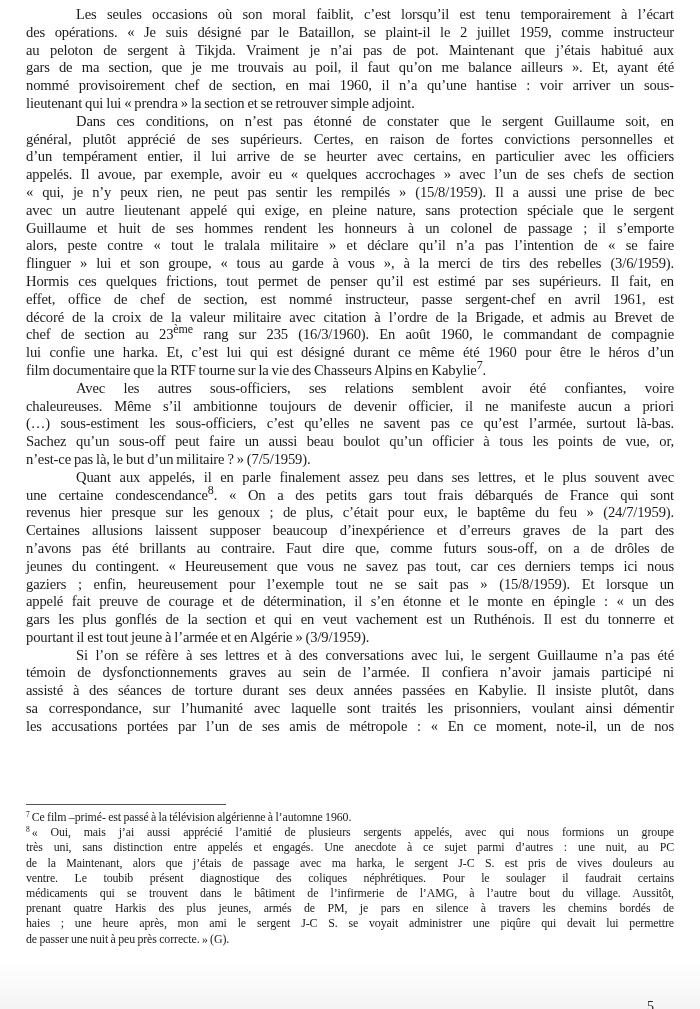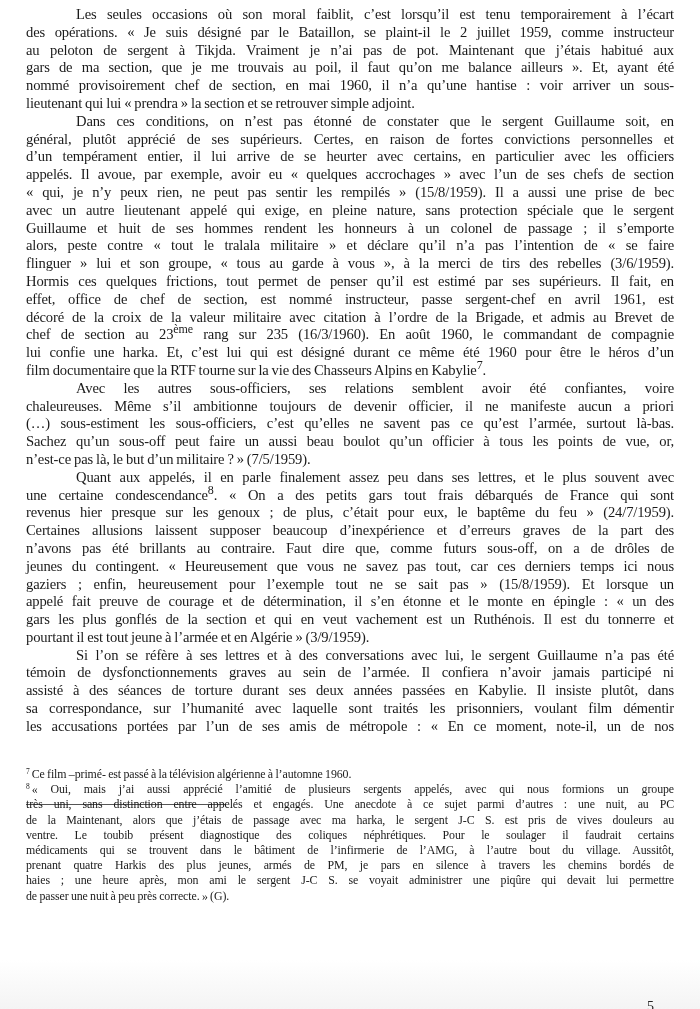--- a/index.html
+++ b/index.html
@@ -17,21 +17,21 @@
       white-space: nowrap; text-align: justify; text-align-last: justify;
       letter-spacing: -0.15px; word-spacing: -0.5px; overflow: visible;
     }
     .line.last { text-align-last: left; }
     .line.indent { padding-left: 50px; }
     sup { font-size: 12px; line-height: 0; vertical-align: 6px; }
     .sep {
       position: absolute; left: 26px; top: 804px; width: 200px; height: 1px;
       background: #555;
     }
-    .footnotes { position: absolute; left: 26px; top: 767px; width: 648px; font-size: 11.9px; }
+    .footnotes { position: absolute; left: 26px; top: 810px; width: 648px; font-size: 11.9px; }
     .footnotes .line { height: 15.2px; line-height: 15.2px; letter-spacing: -0.1px; }
     .fn-mark { font-size: 7.5px; vertical-align: 4px; line-height: 0; margin-right: 2px; }
     .page-number {
       position: absolute; left: 647px; top: 999px; font-size: 14px;
       color: #222; font-family: "Liberation Serif", serif;
     }
   </style>
 </head>
 <body>
 
@@ -82,21 +82,21 @@
     <span class="line">gaziers ; enfin, heureusement pour l’exemple tout ne se sait pas » (15/8/1959). Et lorsque un</span>
     <span class="line">appelé fait preuve de courage et de détermination, il s’en étonne et le monte en épingle : « un des</span>
     <span class="line">gars les plus gonflés de la section et qui en veut vachement est un Ruthénois. Il est du tonnerre et</span>
     <span class="line last">pourtant il est tout jeune à l’armée et en Algérie » (3/9/1959).</span>
   </div>
 
   <div>
     <span class="line indent">Si l’on se réfère à ses lettres et à des conversations avec lui, le sergent Guillaume n’a pas été</span>
     <span class="line">témoin de dysfonctionnements graves au sein de l’armée. Il confiera n’avoir jamais participé ni</span>
     <span class="line">assisté à des séances de torture durant ses deux années passées en Kabylie. Il insiste plutôt, dans</span>
-    <span class="line">sa correspondance, sur l’humanité avec laquelle sont traités les prisonniers, voulant film démentir</span>
+    <span class="line">sa correspondance, sur l’humanité avec laquelle sont traités les prisonniers, voulant ainsi démentir</span>
     <span class="line">les accusations portées par l’un de ses amis de métropole : « En ce moment, note-il, un de nos</span>
   </div>
 </div>
 
 <div class="sep"></div>
 
 <div class="footnotes">
   <div>
     <span class="line last"><span class="fn-mark">7</span><span>Ce film –primé- est passé à la télévision algérienne à l’automne 1960.</span></span>
   </div>

